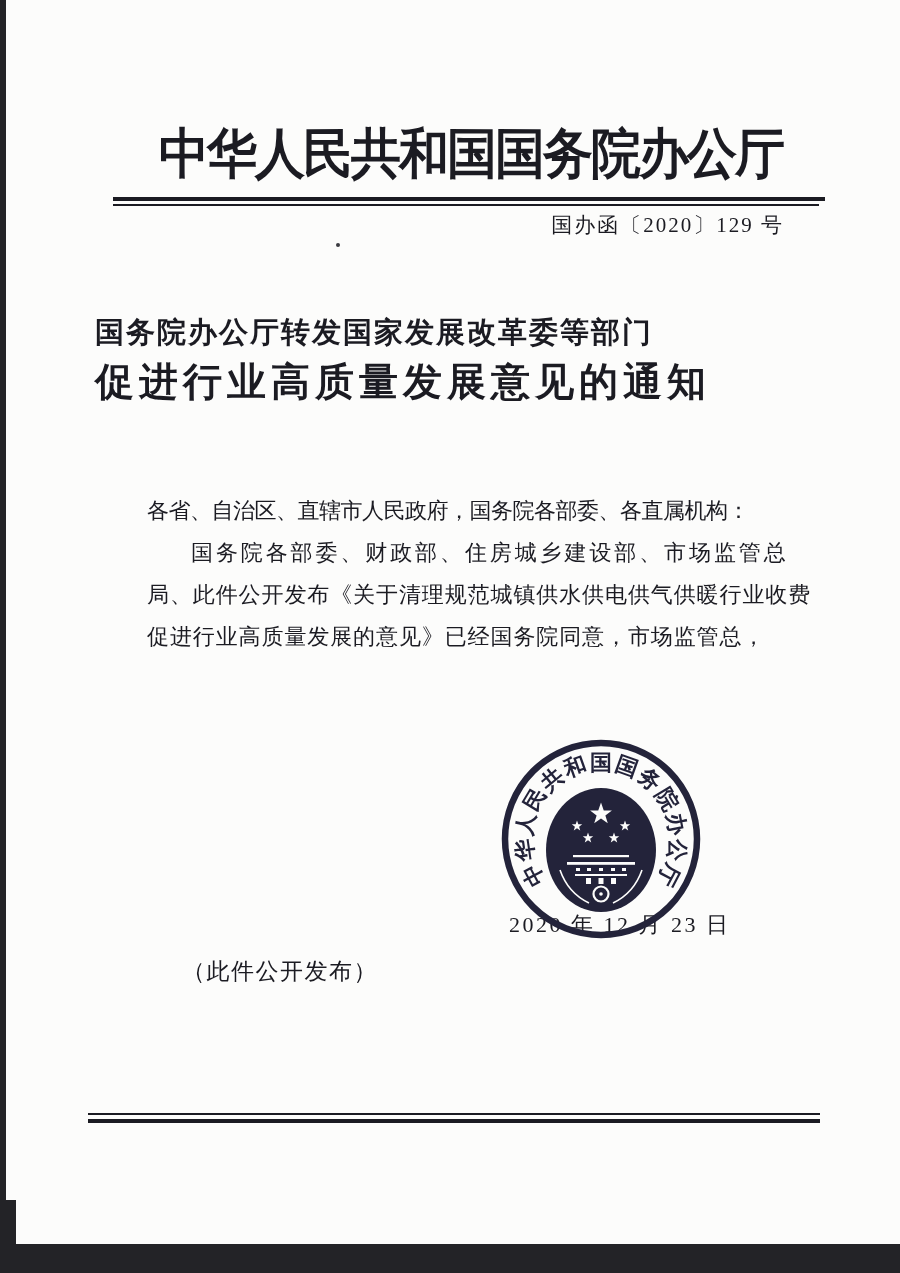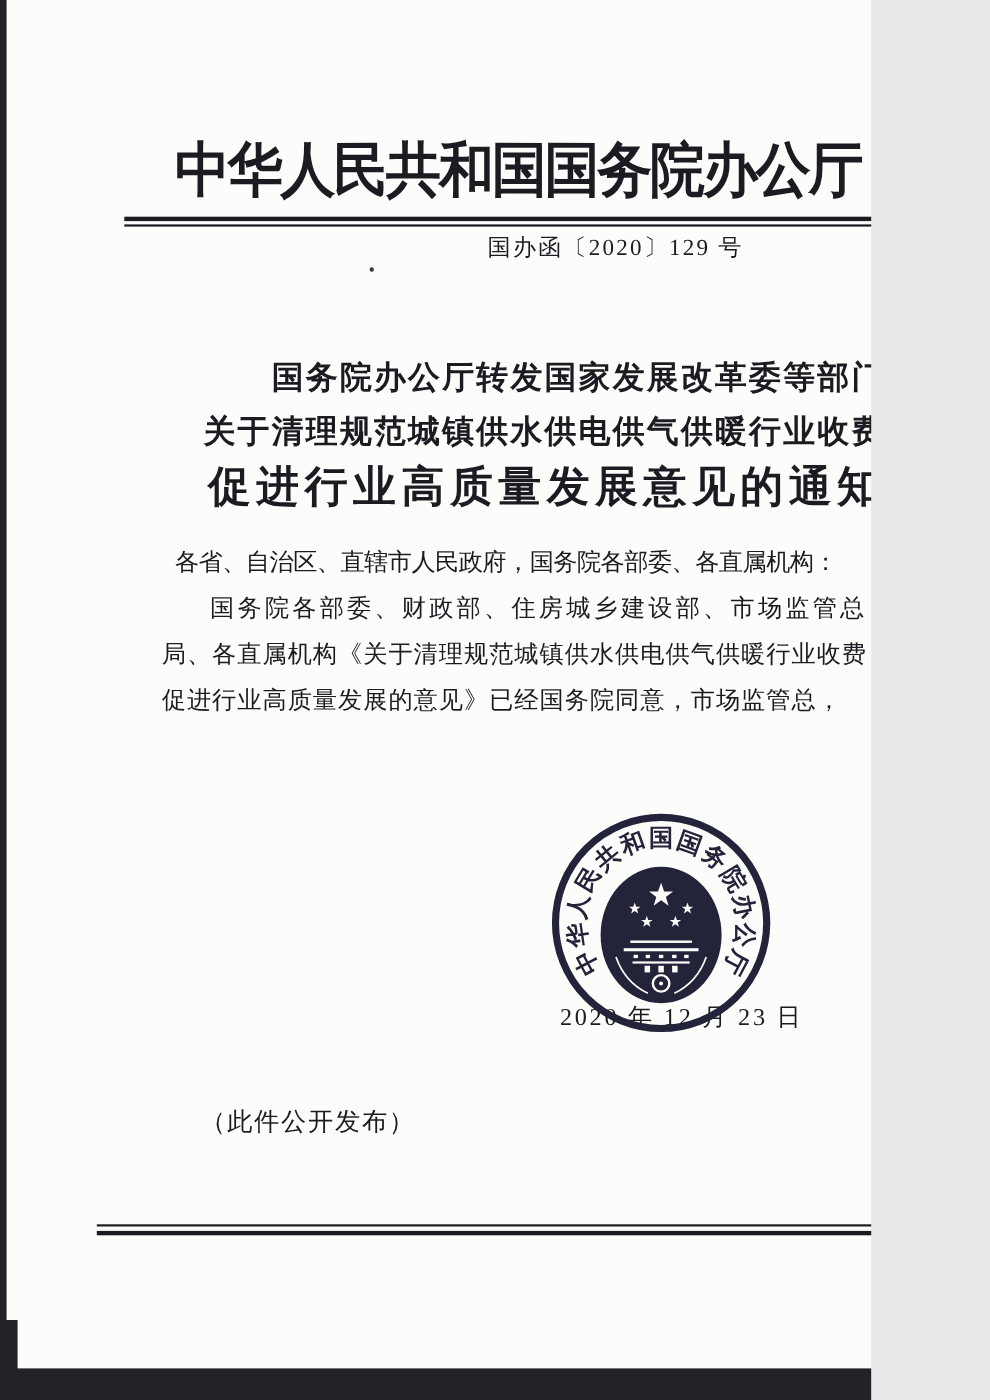--- a/index.html
+++ b/index.html
@@ -4,21 +4,21 @@
 <style>
   :root{
     --ink:#1b1b22;
     --seal-ink:#23233a;
     --paper:#fcfcfb;
     --scan-edge:#232327;
   }
   html,body{margin:0;padding:0;background:#e8e8e8;}
   .page{
     position:relative;
-    width:792px;height:1273px;
+    width:900px;height:1273px;
     background:var(--paper);
     overflow:hidden;
     font-family:"Liberation Serif","DejaVu Serif",serif;
     color:var(--ink);
   }
   
   .edge-left{position:absolute;left:0;top:0;width:6px;height:1273px;background:var(--scan-edge);}
   .edge-left-foot{position:absolute;left:0;top:1200px;width:16px;height:73px;background:var(--scan-edge);}
   .edge-bottom{position:absolute;left:0;top:1244px;width:900px;height:29px;background:var(--scan-edge);}
   .speck{position:absolute;left:336px;top:243px;width:4px;height:4px;border-radius:50%;background:#3a3a40;}
@@ -32,30 +32,30 @@
     transform:scaleY(1.08);
   }
   .rule-head-thick{position:absolute;left:113px;top:197px;width:712px;height:4px;background:var(--ink);}
   .rule-head-thin{position:absolute;left:113px;top:204px;width:706px;height:2px;background:var(--ink);}
 
   .doc-number{
     position:absolute;right:116px;top:211px;
     font-size:21px;letter-spacing:2px;white-space:nowrap;
   }
 
-  .title-block{position:absolute;left:95px;top:320px;width:710px;text-align:right;}
+  .title-block{position:absolute;left:95px;top:308px;width:710px;text-align:left;}
   .title-line{
     font-size:29px;font-weight:bold;line-height:49px;
     letter-spacing:2px;white-space:nowrap;
   }
   .title-line.spaced{letter-spacing:5px;font-size:39px;}
 
   .body-block{position:absolute;left:147px;top:490px;width:660px;}
   .body-line{font-size:22px;line-height:42px;white-space:nowrap;}
-  .ls-a{letter-spacing:-0.5px;margin-left:12px;}
+  .ls-a{letter-spacing:-0.5px;}
   .ls-b{letter-spacing:2.9px;text-indent:44px;}
   .ls-c{letter-spacing:0.9px;}
 
   
   .seal{position:absolute;left:496px;top:737px;width:210px;height:210px;z-index:3;}
   .seal .ring{fill:none;stroke:var(--seal-ink);stroke-width:6.5px;}
   .seal text{
     font-size:22px;font-weight:bold;fill:var(--seal-ink);
     text-anchor:middle;dominant-baseline:central;
     font-family:"Liberation Serif","DejaVu Serif",serif;
@@ -64,21 +64,21 @@
   .seal .emblem-light{fill:var(--paper);}
   .seal .emblem-line{stroke:var(--paper);fill:none;}
 
   .seal-date{
     position:absolute;left:509px;top:910px;z-index:2;
     font-size:22px;letter-spacing:2.5px;white-space:nowrap;
   }
 
   .publish-note{
     position:absolute;left:182px;top:956px;
-    font-size:23px;letter-spacing:1.5px;white-space:nowrap;margin-top:48px;
+    font-size:23px;letter-spacing:1.5px;white-space:nowrap;
   }
 
   .rule-foot-thin{position:absolute;left:88px;top:1113px;width:732px;height:2px;background:var(--ink);}
   .rule-foot-thick{position:absolute;left:88px;top:1119px;width:732px;height:4px;background:var(--ink);}
 </style>
 </head>
 <body>
 
 <div class="page">
 
@@ -88,28 +88,27 @@
   <div class="speck"></div>
 
   <h1 class="letterhead">中华人民共和国国务院办公厅</h1>
   <div class="rule-head-thick"></div>
   <div class="rule-head-thin"></div>
 
   <div class="doc-number">国办函〔2020〕129 号</div>
 
   <div class="title-block">
     <div class="title-line">国务院办公厅转发国家发展改革委等部门</div>
-    <div class="title-line">关于清理规范城镇供水供电供气供暖行业收费</div>
     <div class="title-line spaced">促进行业高质量发展意见的通知</div>
   </div>
 
   <div class="body-block">
     <div class="body-line ls-a">各省、自治区、直辖市人民政府，国务院各部委、各直属机构：</div>
     <div class="body-line ls-b">国务院各部委、财政部、住房城乡建设部、市场监管总</div>
-    <div class="body-line ls-c">局、各直属机构《关于清理规范城镇供水供电供气供暖行业收费</div>
+    <div class="body-line ls-c">局、此件公开发布《关于清理规范城镇供水供电供气供暖行业收费</div>
     <div class="body-line ls-c">促进行业高质量发展的意见》已经国务院同意，市场监管总，</div>
   </div>
 
   <div class="seal-date">2020 年 12 月 23 日</div>
 
   <svg class="seal" viewBox="0 0 210 210">
     <defs>
       <polygon id="star5" points="0,-10 2.4,-3.1 9.5,-3.1 3.8,1.2 5.9,8.1 0,3.9 -5.9,8.1 -3.8,1.2 -9.5,-3.1 -2.4,-3.1"></polygon>
     </defs>
     <circle class="ring" cx="105" cy="102" r="96"></circle>

